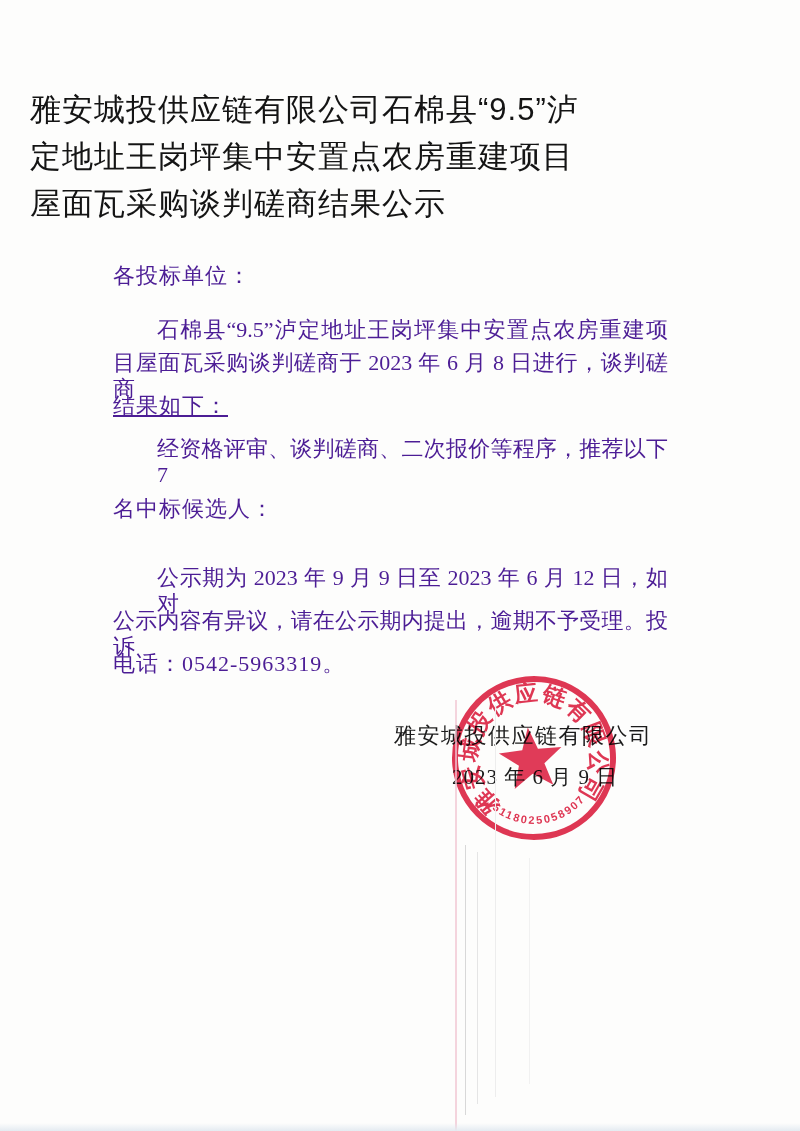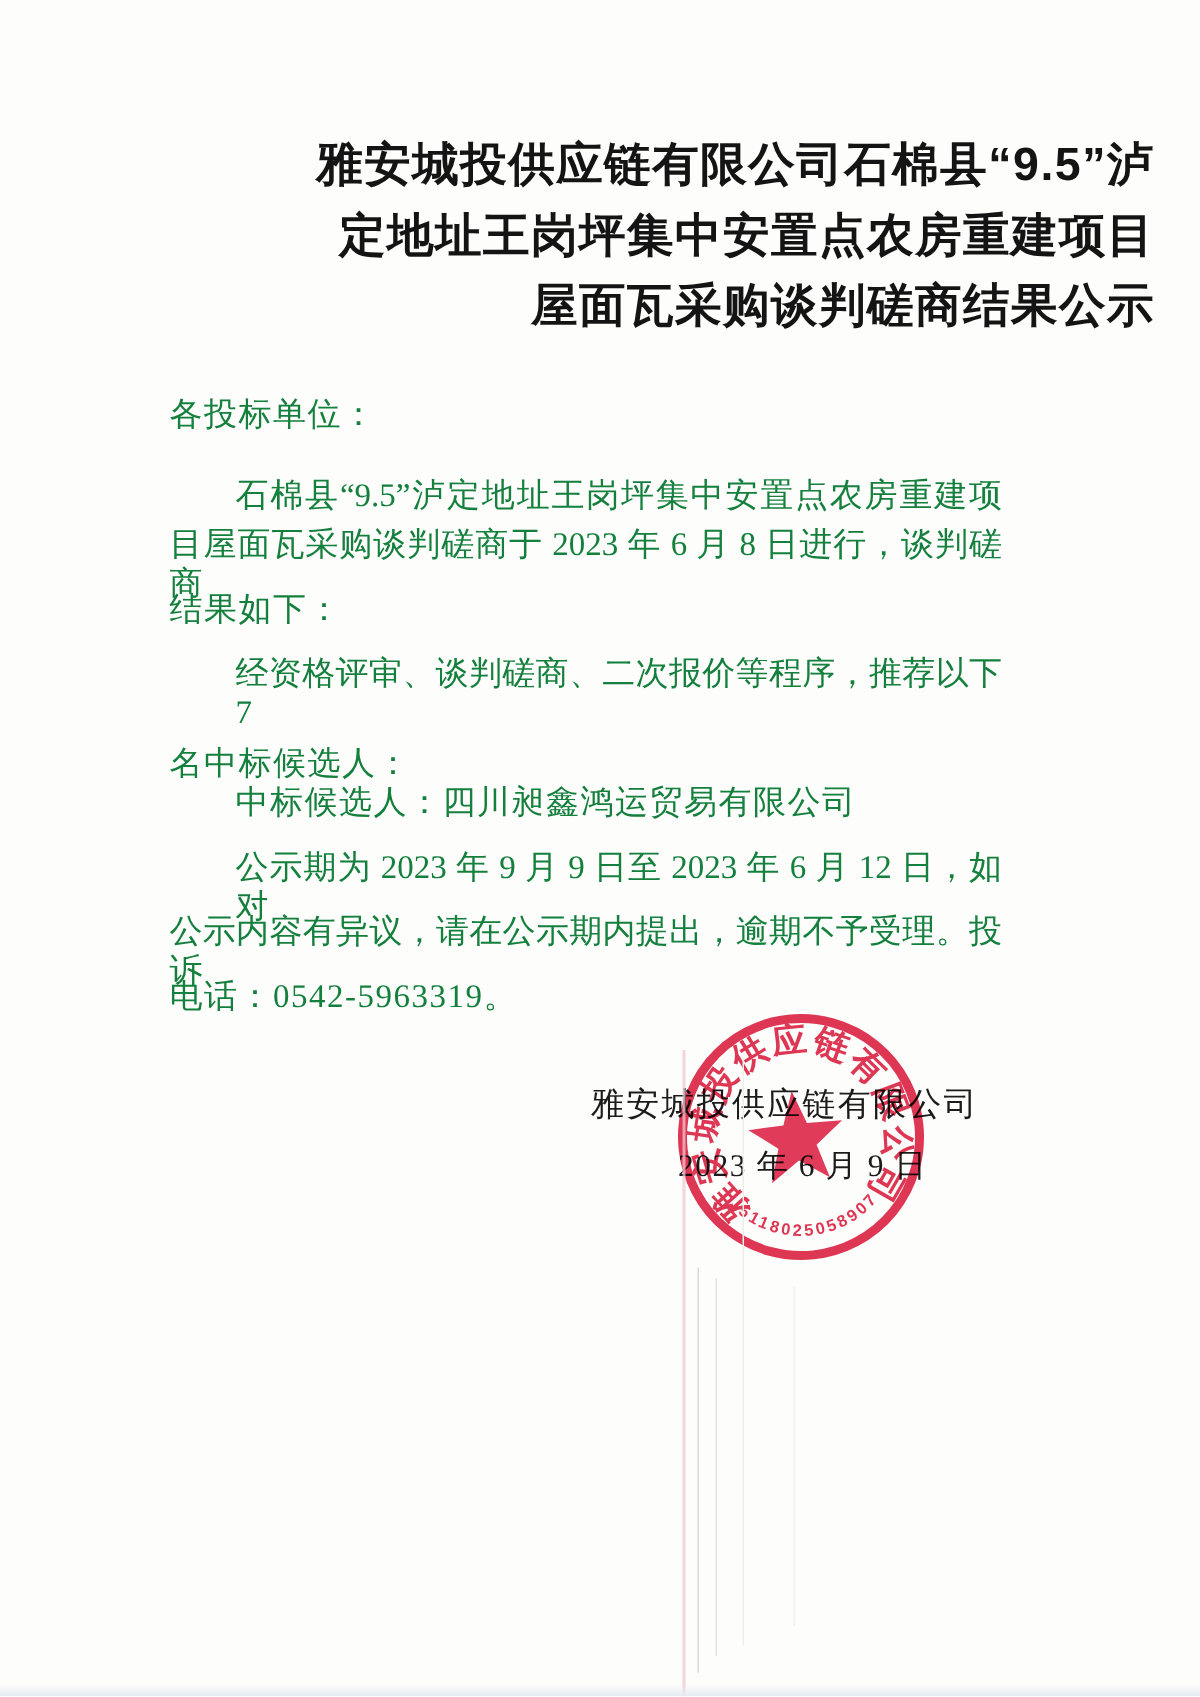--- a/index.html
+++ b/index.html
@@ -4,38 +4,38 @@
 <style>
   html,body { margin:0; padding:0; background:#ffffff; }
   .page {
     position:relative; width:800px; height:1131px; margin:0 auto;
     background:#fdfdfc; overflow:hidden;
     font-family:"Liberation Serif", serif; color:#1b1b1b;
   }
   
   .title-block {
     position:absolute; left:30px; top:86px; width:740px;
-    text-align:right;
-    font-family:"Liberation Sans", sans-serif; font-weight:bold;
+    text-align:left;
+    font-family:"Liberation Sans", sans-serif; font-weight:normal;
     font-size:31px; line-height:47px; color:#141414; letter-spacing:1px;
   }
   
   .bl {
     position:absolute; font-size:22px; line-height:26px;
-    white-space:nowrap; color:#15803d; letter-spacing:1px;
+    white-space:nowrap; color:#4c1d95; letter-spacing:1px;
   }
   .bl.flush { left:113px; }
   .bl.ind   { left:157px; }
   .bl.just  { white-space:normal; text-align:justify; text-align-last:justify; letter-spacing:0; }
   .bl.flush.just { width:555px; }
   .bl.ind.just   { width:511px; }
   .t-salutation { top:263px; }
   .t-l1 { top:307px;margin-top:10px; }
   .t-l2 { top:350px; }
-  .t-l3 { top:393px; }
+  .t-l3 { top:393px;text-decoration:underline; }
   .t-l4 { top:436px; }
   .t-l5 { top:496px; }
   .t-l6 { top:522px; }
   .t-l7 { top:565px; }
   .t-l8 { top:608px; }
   .t-l9 { top:651px; }
   
   .sig-company { position:absolute; left:394px; top:721px; font-size:22px; letter-spacing:1.5px; white-space:nowrap; }
   .sig-date    { position:absolute; left:452px; top:763px; font-size:21px; letter-spacing:1px; white-space:nowrap; }
   
@@ -65,21 +65,20 @@
     <div>定地址王岗坪集中安置点农房重建项目</div>
     <div>屋面瓦采购谈判磋商结果公示</div>
   </div>
 
   <div class="bl flush t-salutation">各投标单位：</div>
   <div class="bl ind just t-l1">石棉县“9.5”泸定地址王岗坪集中安置点农房重建项</div>
   <div class="bl flush just t-l2">目屋面瓦采购谈判磋商于 2023 年 6 月 8 日进行，谈判磋商</div>
   <div class="bl flush t-l3">结果如下：</div>
   <div class="bl ind just t-l4">经资格评审、谈判磋商、二次报价等程序，推荐以下 7</div>
   <div class="bl flush t-l5">名中标候选人：</div>
-  <div class="bl ind t-l6">中标候选人：四川昶鑫鸿运贸易有限公司</div>
   <div class="bl ind just t-l7">公示期为 2023 年 9 月 9 日至 2023 年 6 月 12 日，如对</div>
   <div class="bl flush just t-l8">公示内容有异议，请在公示期内提出，逾期不予受理。投诉</div>
   <div class="bl flush t-l9">电话：0542-5963319。</div>
 
   <div class="sig-company">雅安城投供应链有限公司</div>
   <div class="sig-date">2023 年 6 月 9 日</div>
 
   <svg class="seal" viewBox="0 0 170 170" xmlns="http://www.w3.org/2000/svg">
     <defs>
       <path id="sealTopArc" d="M 40.3 120.6 A 57 57 0 1 1 127.7 120.6" fill="none"></path>

